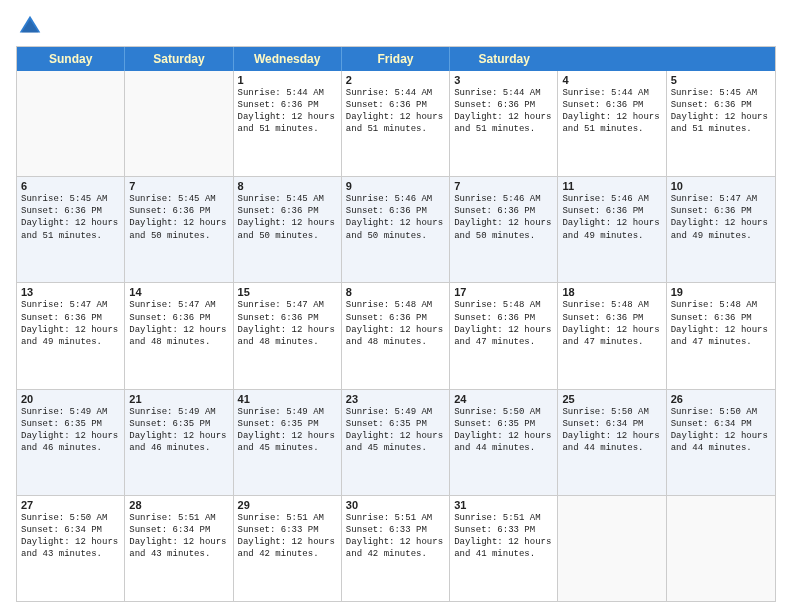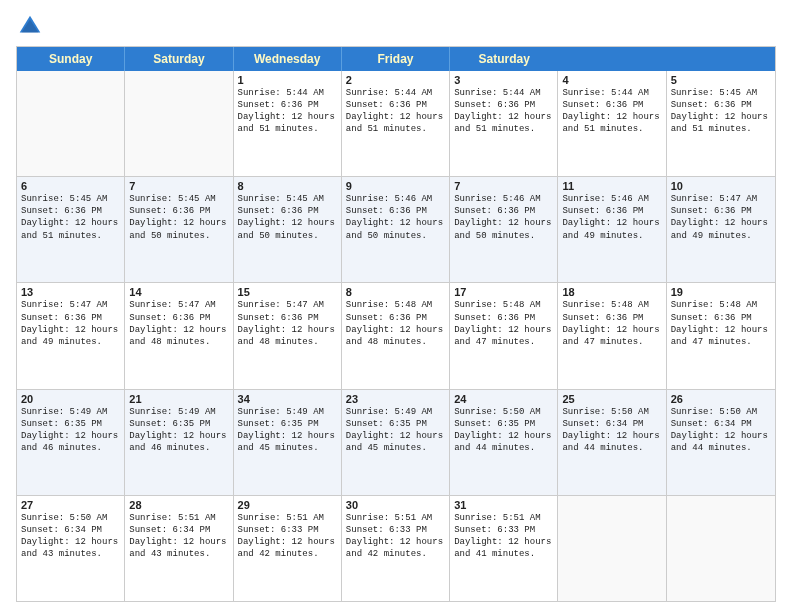--- a/index.html
+++ b/index.html
@@ -271,21 +271,21 @@
 Sunset: 6:35 PM
 Daylight: 12 hours and 46 minutes.</div>
           </div>
           <div class="cal-cell alt-bg">
             <span class="day-num">21</span>
             <div class="cell-text" style="white-space: pre-line;">Sunrise: 5:49 AM
 Sunset: 6:35 PM
 Daylight: 12 hours and 46 minutes.</div>
           </div>
           <div class="cal-cell alt-bg">
-            <span class="day-num">34</span>
+            <span class="day-num">41</span>
             <div class="cell-text" style="white-space: pre-line;">Sunrise: 5:49 AM
 Sunset: 6:35 PM
 Daylight: 12 hours and 45 minutes.</div>
           </div>
           <div class="cal-cell alt-bg">
             <span class="day-num">23</span>
             <div class="cell-text" style="white-space: pre-line;">Sunrise: 5:49 AM
 Sunset: 6:35 PM
 Daylight: 12 hours and 45 minutes.</div>
           </div>

